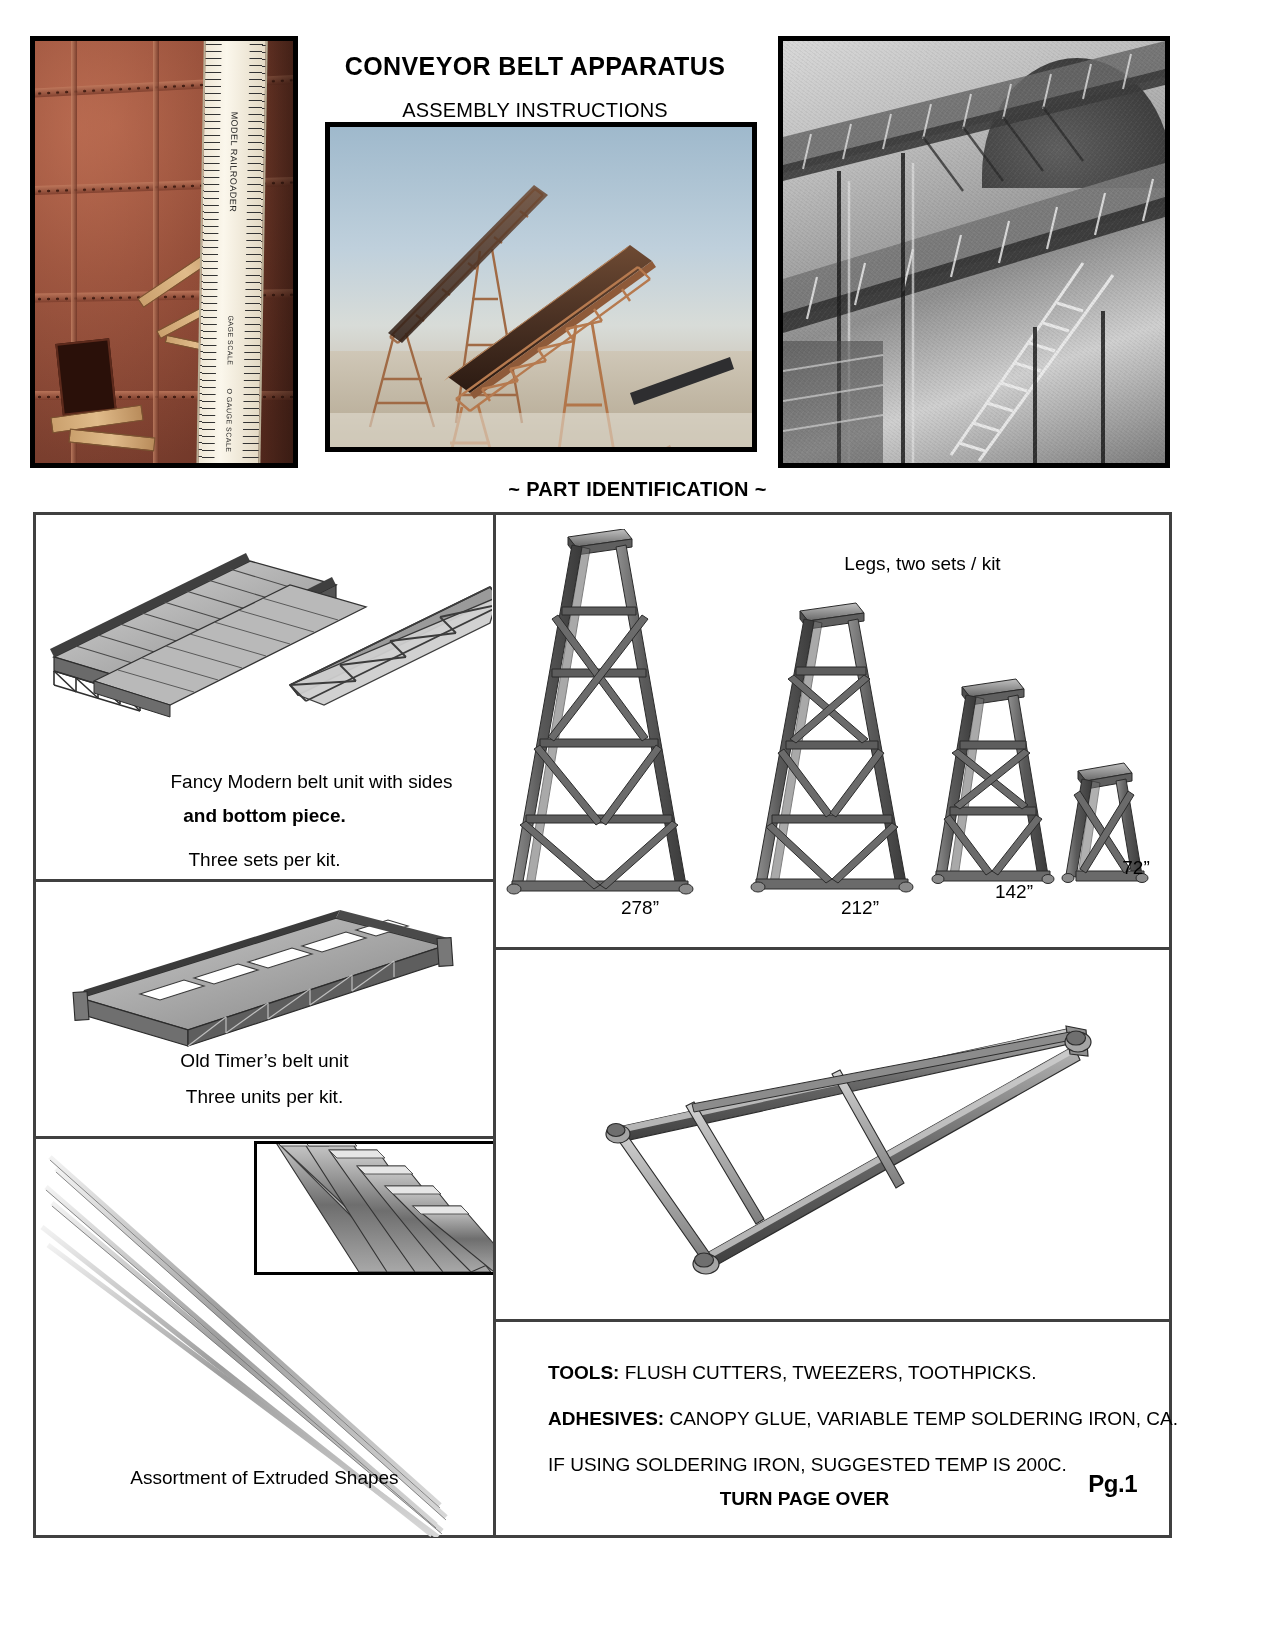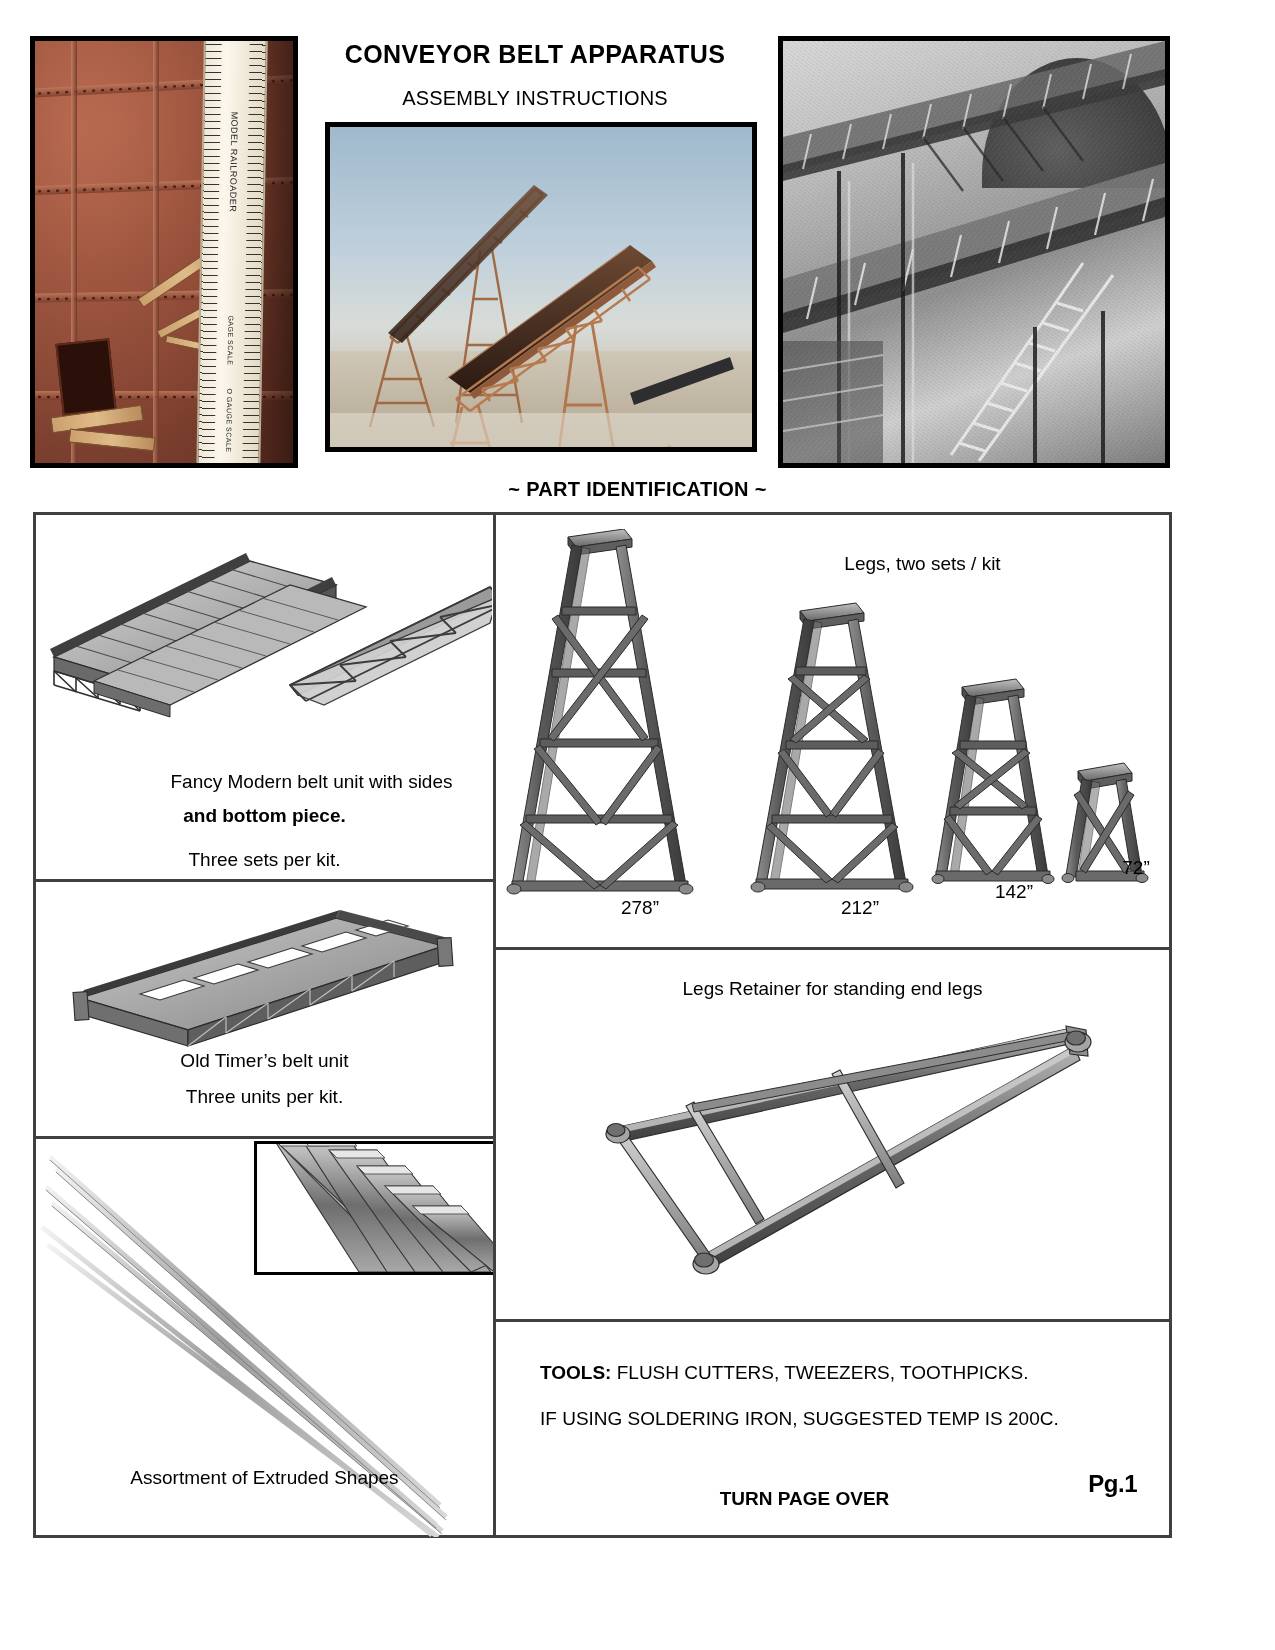--- a/index.html
+++ b/index.html
@@ -114,21 +114,21 @@
   .dome {
     position: absolute; left: 52%; top: 4%;
     width: 190px; height: 130px;
     border-radius: 50% 50% 0 0 / 90% 90% 0 0;
     background: radial-gradient(ellipse at 40% 70%, #5f5f5f, #2f2f2f);
   }
 
   
   .title-block { position: absolute; left: 300px; top: 40px; width: 470px; text-align: center; }
   .doc-title {
-    font-size: 25px; font-weight: bold; letter-spacing: .4px; margin: 0;
+    font-size: 25px; font-weight: bold; letter-spacing: .4px; margin: 12px;
   }
   .doc-subtitle {
     font-size: 20px; font-weight: normal; margin: 18px 0 0 0; letter-spacing: .2px;
   }
 
   
   .partid {
     position: absolute; left: 0; top: 478px; width: 1275px;
     text-align: center; font-size: 20px; font-weight: bold;
     letter-spacing: .3px;
@@ -162,21 +162,21 @@
   }
   .legdim {
     position: absolute; font-size: 19px; text-align: center;
   }
 
   .ret-label {
     position: absolute; left: 0; top: 28px; width: 100%;
     text-align: center; font-size: 19px;
   }
 
-  .tools-lines { position: absolute; left: 44px; top: 28px; right: 10px; }
+  .tools-lines { position: absolute; left: 52px; top: 28px; right: 10px; }
   .tline { font-size: 19px; line-height: 46px; white-space: nowrap; }
   .tline b { font-weight: bold; }
 
   .turnpage {
     position: absolute; left: 0; top: 166px; width: 100%;
     text-align: center; font-size: 19px; font-weight: bold;
     padding-right: 56px;
   }
   .pgnum {
     position: absolute; right: 32px; top: 148px;
@@ -578,21 +578,20 @@
       </g>
     </svg>
 
     <div class="legdim" style="left:34px; top:382px; width:220px;">278”</div>
     <div class="legdim" style="left:254px; top:382px; width:220px;">212”</div>
     <div class="legdim" style="left:408px; top:366px; width:220px;">142”</div>
     <div class="legdim" style="left:530px; top:342px; width:220px;">72”</div>
   </div>
 
   <div class="cell cell-ret">
-    <div class="ret-label">Legs Retainer for standing end legs</div>
     <svg width="672" height="300" viewBox="0 0 672 300" style="position:absolute;left:0;top:60px;">
       <defs>
         <linearGradient id="bar" x1="0" y1="0" x2="0" y2="1">
           <stop offset="0" stop-color="#b5b5b5"></stop>
             <stop offset=".45" stop-color="#6a6a6a"></stop>
             <stop offset="1" stop-color="#3f3f3f"></stop>
         </linearGradient>
         <linearGradient id="bar2" x1="0" y1="0" x2="0" y2="1">
           <stop offset="0" stop-color="#d3d3d3"></stop>
             <stop offset="1" stop-color="#7d7d7d"></stop>
@@ -624,19 +623,22 @@
         <ellipse cx="580" cy="28" rx="9.5" ry="7" fill="#6f6f6f"></ellipse>
       </g>
     </svg>
   </div>
 
   <div class="cell cell-tools">
     <div class="tools-lines">
       <div class="tline">
         <b>TOOLS:</b><span> FLUSH CUTTERS, TWEEZERS, TOOTHPICKS.</span>
       </div>
+      <div class="tline">
+        <b>ADHESIVES:</b><span> CANOPY GLUE, VARIABLE TEMP SOLDERING IRON, CA.</span>
+      </div>
       <div class="tline">IF USING SOLDERING IRON, SUGGESTED TEMP IS 200C.</div>
     </div>
     <div class="turnpage">TURN PAGE OVER</div>
     <div class="pgnum">Pg.1</div>
   </div>
 
 </div>
 
 </body></html>

